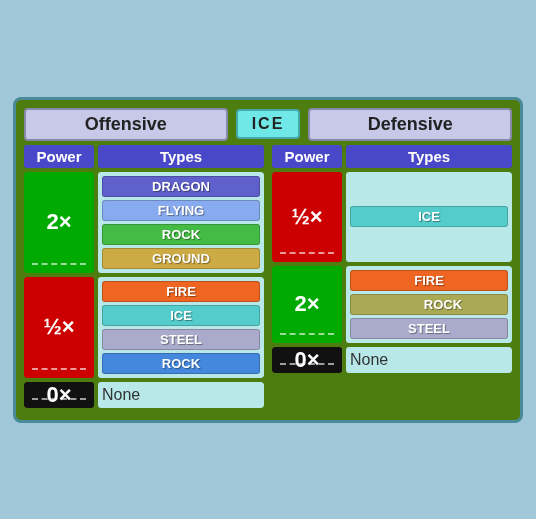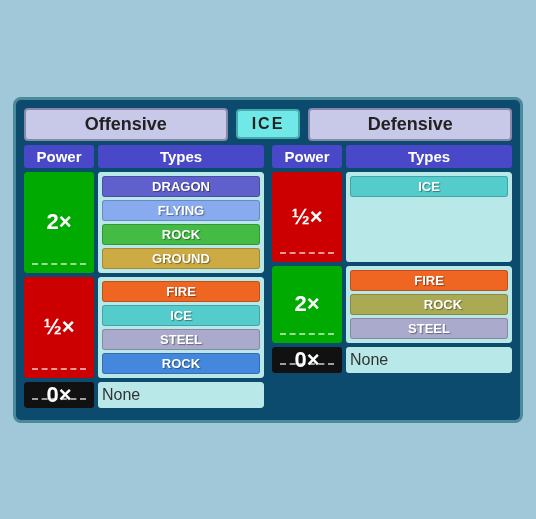--- a/index.html
+++ b/index.html
@@ -6,21 +6,21 @@
     body {
       background: #a0c8d8;
       display: flex;
       justify-content: center;
       align-items: center;
       width: 536px;
       height: 519px;
       font-family: Arial, sans-serif;
     }
     .outer-container {
-      background: #0c4a6e;
+      background: #4d7c0f;
       border: 3px solid #4a8a9a;
       border-radius: 8px;
       padding: 8px;
       width: 510px;
     }
     .top-row {
       display: flex;
       align-items: center;
       margin-bottom: 4px;
     }
@@ -104,21 +104,21 @@
     .multiplier-cell.red { background: #cc0000; }
     .multiplier-cell.black { background: #111111; }
     .types-cell {
       flex: 1;
       display: flex;
       flex-direction: column;
       gap: 3px;
       padding: 4px;
       background: #b8e8e8;
       border-radius: 3px;
-      justify-content: flex-start;
+      justify-content: center;
     }
     .types-cell.none-cell {
       align-items: flex-start;
       justify-content: center;
       font-size: 16px;
       color: #333;
     }
     .type-badge {
       border-radius: 3px;
       text-align: center;

